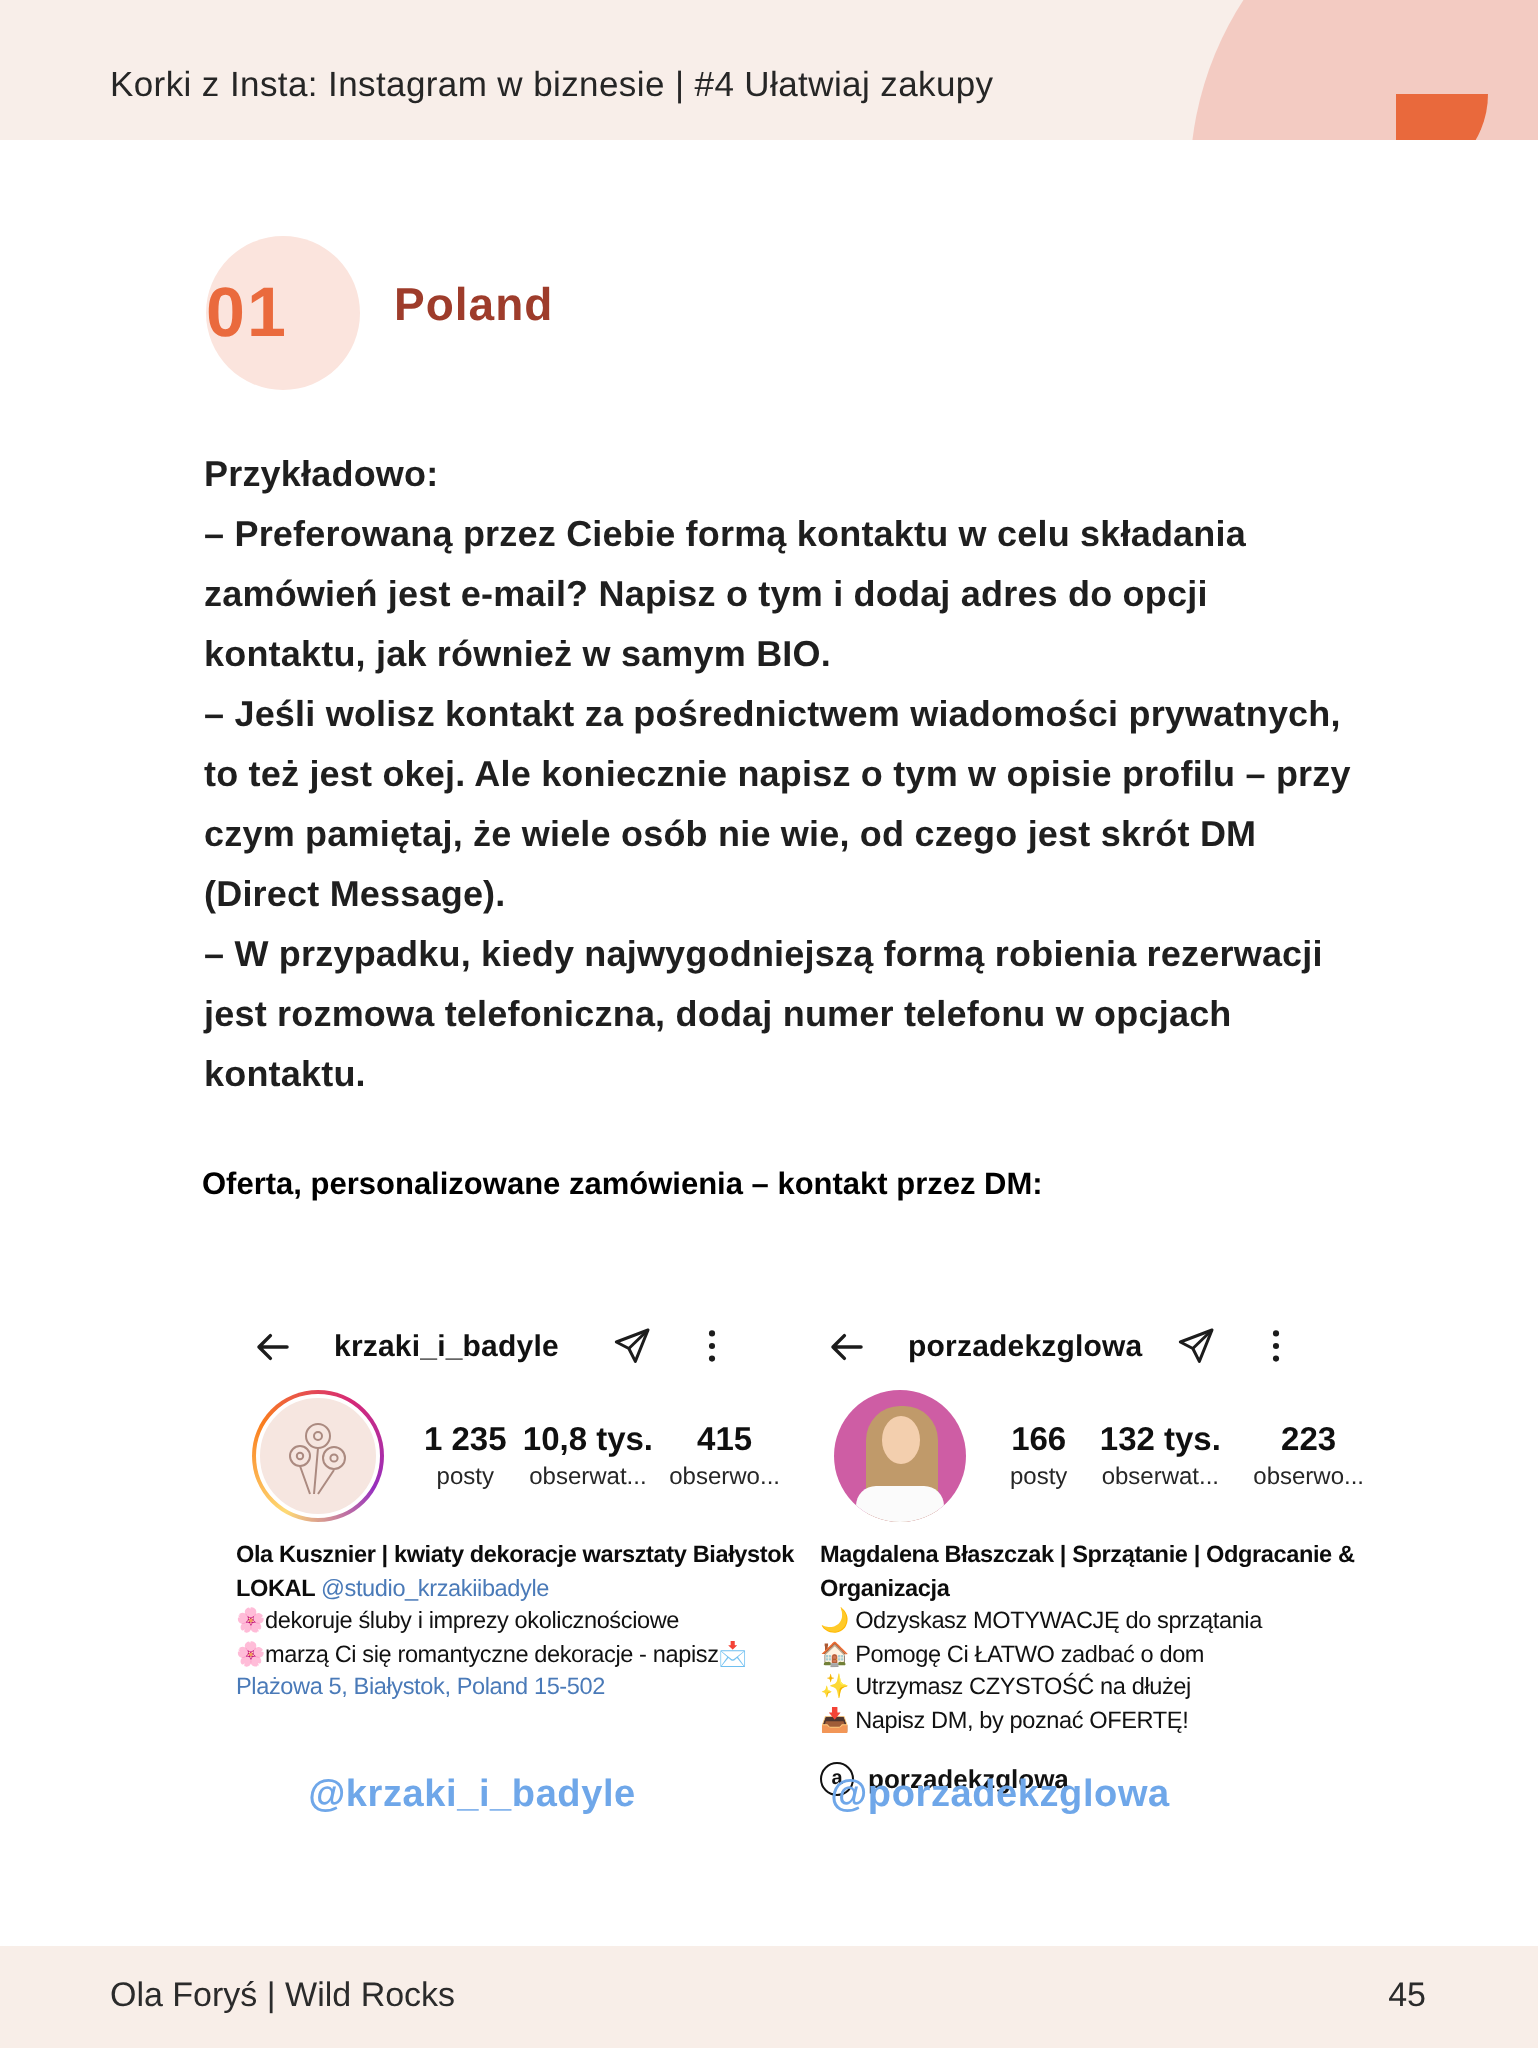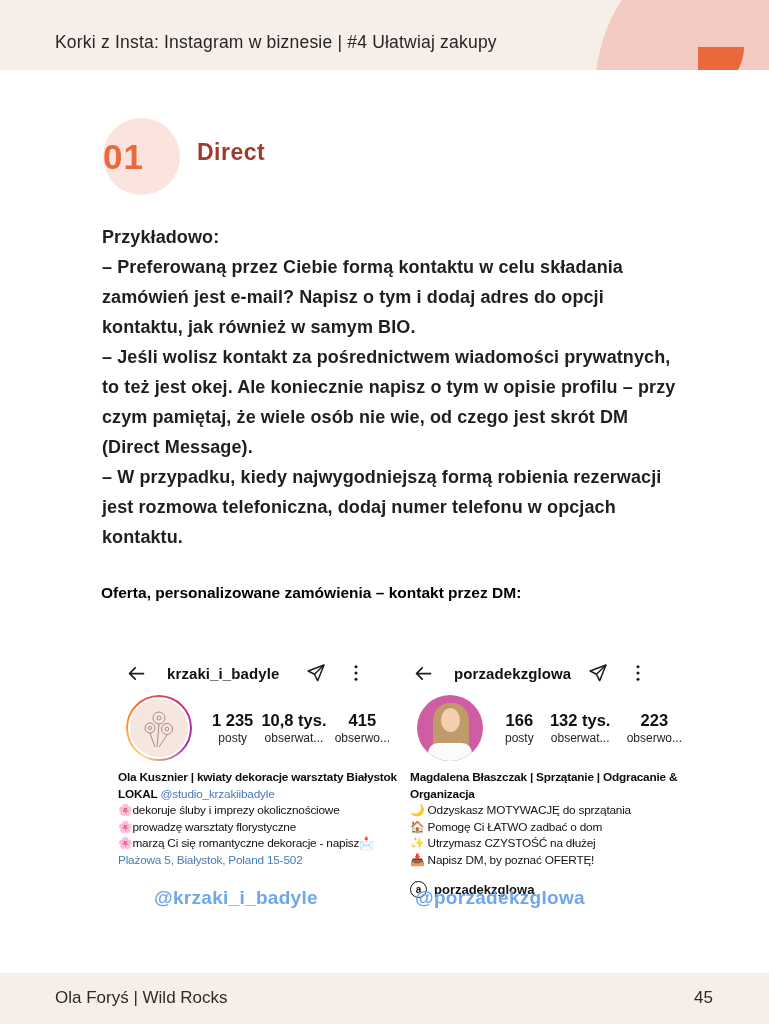--- a/index.html
+++ b/index.html
@@ -135,21 +135,21 @@
 
   <div class="header-band">
     <div class="deco-pink"></div>
     <div class="deco-orange"></div>
     <div class="header-title">Korki z Insta: Instagram w biznesie | #4 Ułatwiaj zakupy</div>
   </div>
 
   <div class="badge">
     <span class="badge-num">01</span>
   </div>
-  <div class="section-heading">Direct</div>
+  <div class="section-heading">Poland</div>
 
   <div class="body-text">
 
       <div class="body-line">Przykładowo:</div>
 
       <div class="body-line">– Preferowaną przez Ciebie formą kontaktu w celu składania</div>
 
       <div class="body-line">zamówień jest e-mail? Napisz o tym i dodaj adres do opcji</div>
 
       <div class="body-line">kontaktu, jak również w samym BIO.</div>
@@ -227,21 +227,20 @@
         </div>
     </div>
     <div class="bio">
 
         <div class="bio-line"><span class="seg bold">Ola Kusznier | kwiaty dekoracje warsztaty Białystok</span></div>
 
         <div class="bio-line"><span class="seg bold">LOKAL </span><span class="seg link">@studio_krzakiibadyle</span></div>
 
         <div class="bio-line"><span class="seg plain">🌸dekoruje śluby i imprezy okolicznościowe</span></div>
 
-        <div class="bio-line"><span class="seg plain">🌸prowadzę warsztaty florystyczne</span></div>
 
         <div class="bio-line"><span class="seg plain">🌸marzą Ci się romantyczne dekoracje - napisz📩</span></div>
 
         <div class="bio-line"><span class="seg link">Plażowa 5, Białystok, Poland 15-502</span></div>
       </div>
   </div>
 
   <div class="card card-right">
     <div class="card-header">
       <span class="icon-btn">

